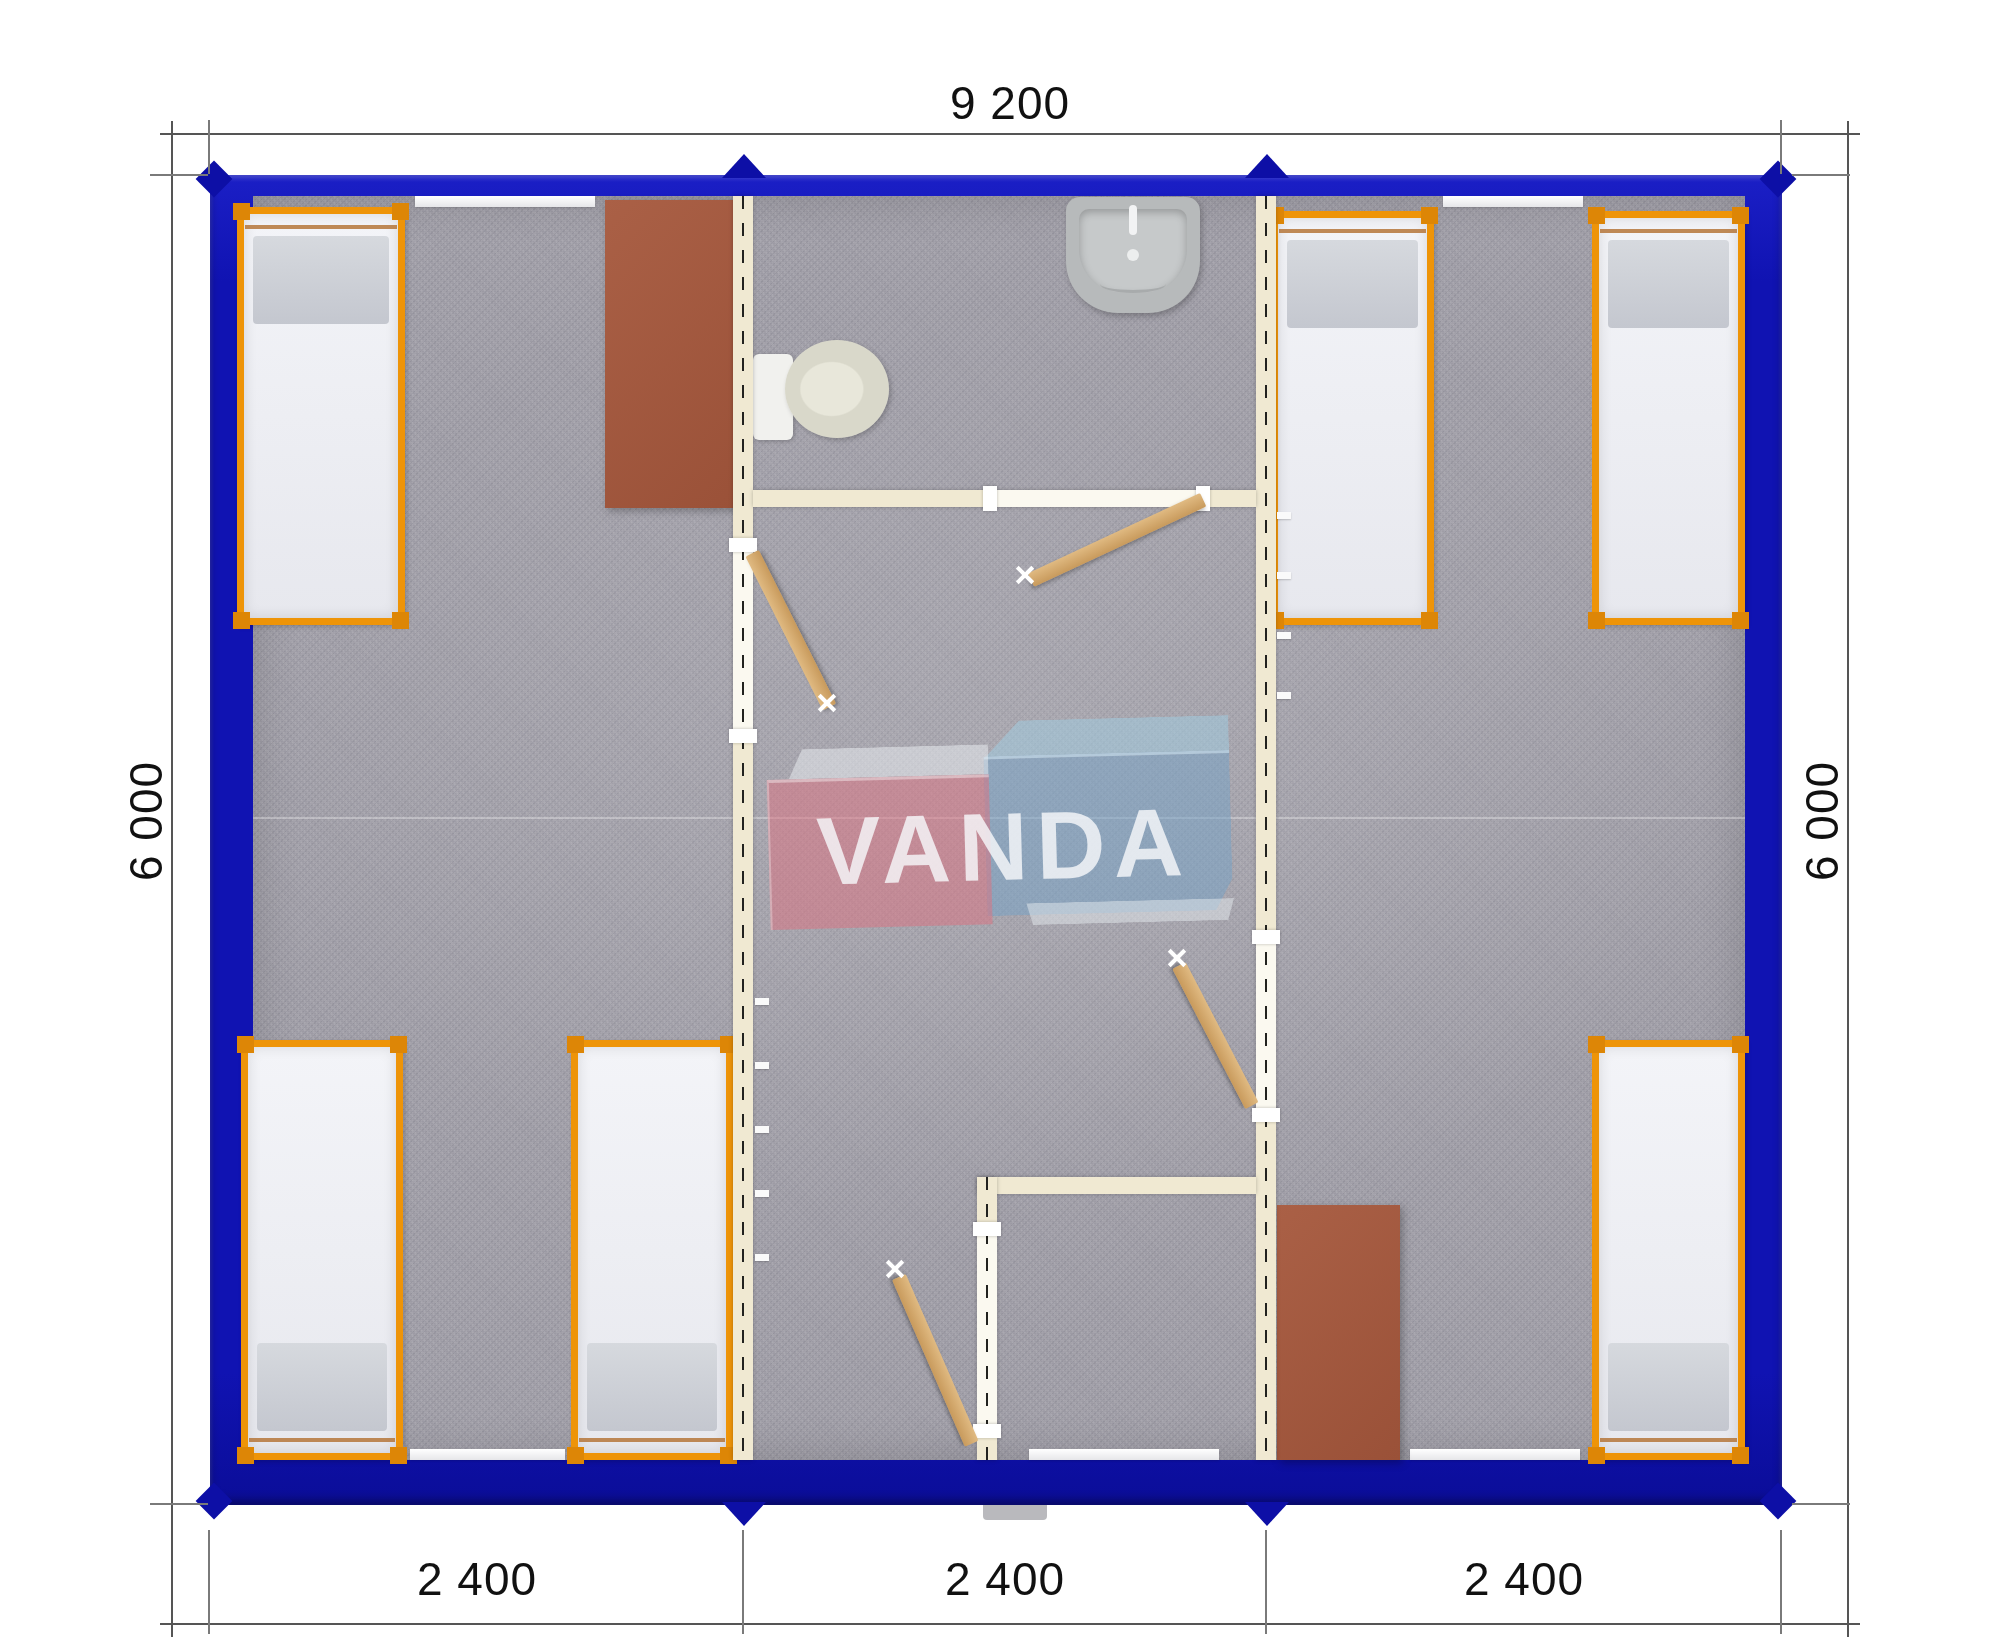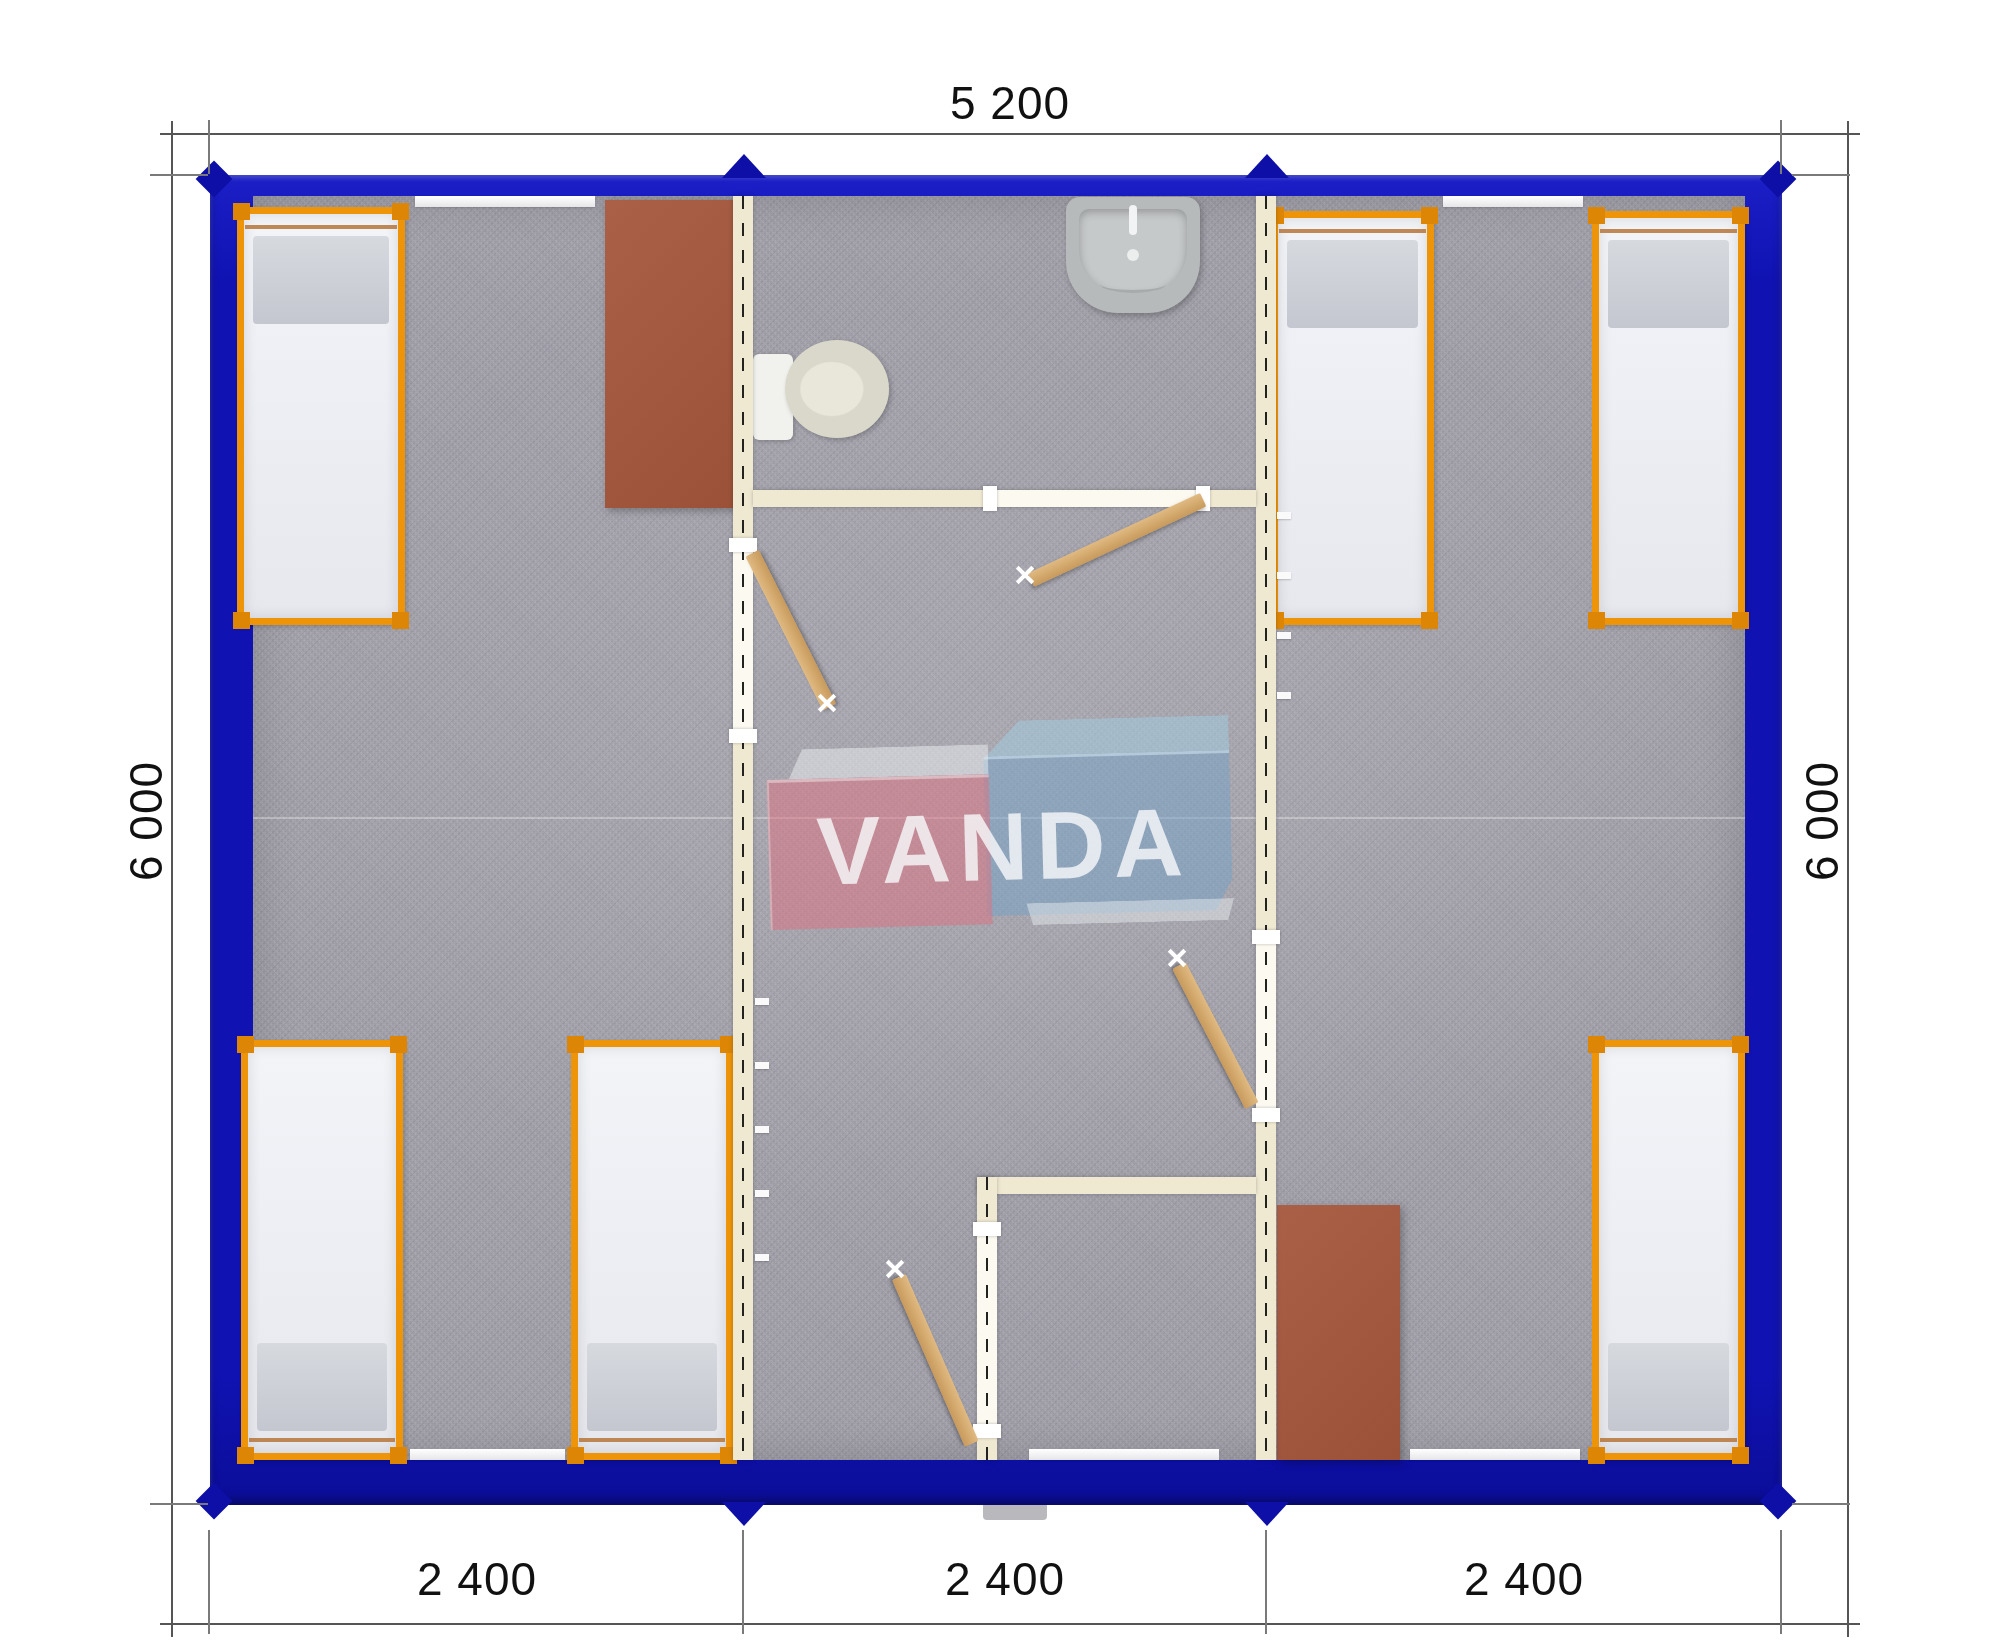--- a/index.html
+++ b/index.html
@@ -133,21 +133,21 @@
   <div class="stub" style="left:1780px;top:120px;width:2px;height:54px;"></div>
   <div class="stub" style="left:208px;top:1530px;width:2px;height:104px;"></div>
   <div class="stub" style="left:742px;top:1530px;width:2px;height:104px;"></div>
   <div class="stub" style="left:1265px;top:1530px;width:2px;height:104px;"></div>
   <div class="stub" style="left:1780px;top:1530px;width:2px;height:104px;"></div>
   <div class="stub" style="left:150px;top:174px;width:58px;height:2px;"></div>
   <div class="stub" style="left:150px;top:1503px;width:58px;height:2px;"></div>
   <div class="stub" style="left:1792px;top:174px;width:58px;height:2px;"></div>
   <div class="stub" style="left:1792px;top:1503px;width:58px;height:2px;"></div>
 
-  <div class="dimtext" style="left:900px;top:80px;">5 200</div>
+  <div class="dimtext" style="left:900px;top:80px;">9 200</div>
   <div class="dimtext rot" style="left:36px;top:798px;">6 000</div>
   <div class="dimtext rot" style="left:1712px;top:798px;">6 000</div>
   <div class="dimtext" style="left:367px;top:1556px;">2 400</div>
   <div class="dimtext" style="left:895px;top:1556px;">2 400</div>
   <div class="dimtext" style="left:1414px;top:1556px;">2 400</div>
 
   <div class="building">
     <div class="nub" style="left:-9px;top:-9px;"></div>
     <div class="nub" style="left:1555px;top:-9px;"></div>
     <div class="nub" style="left:-9px;top:1313px;"></div>

